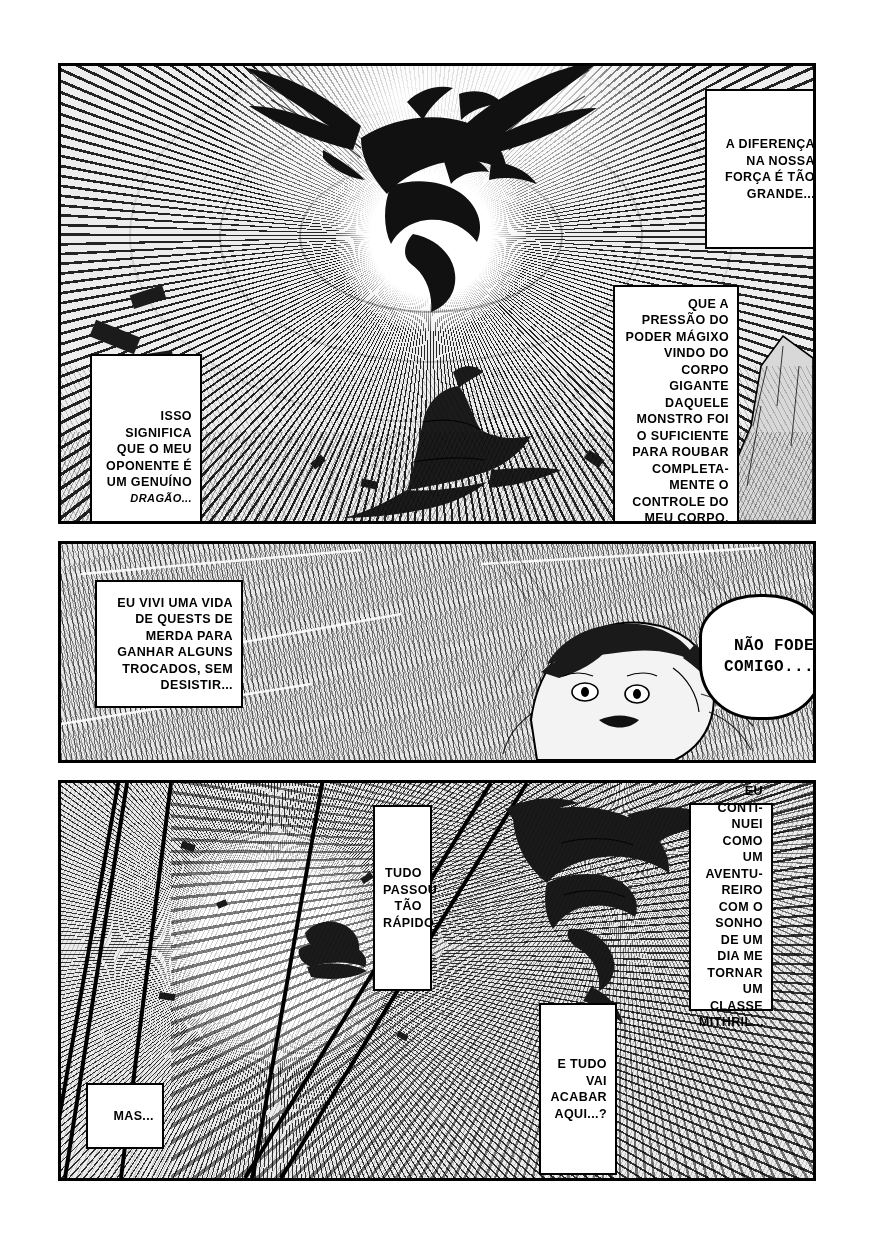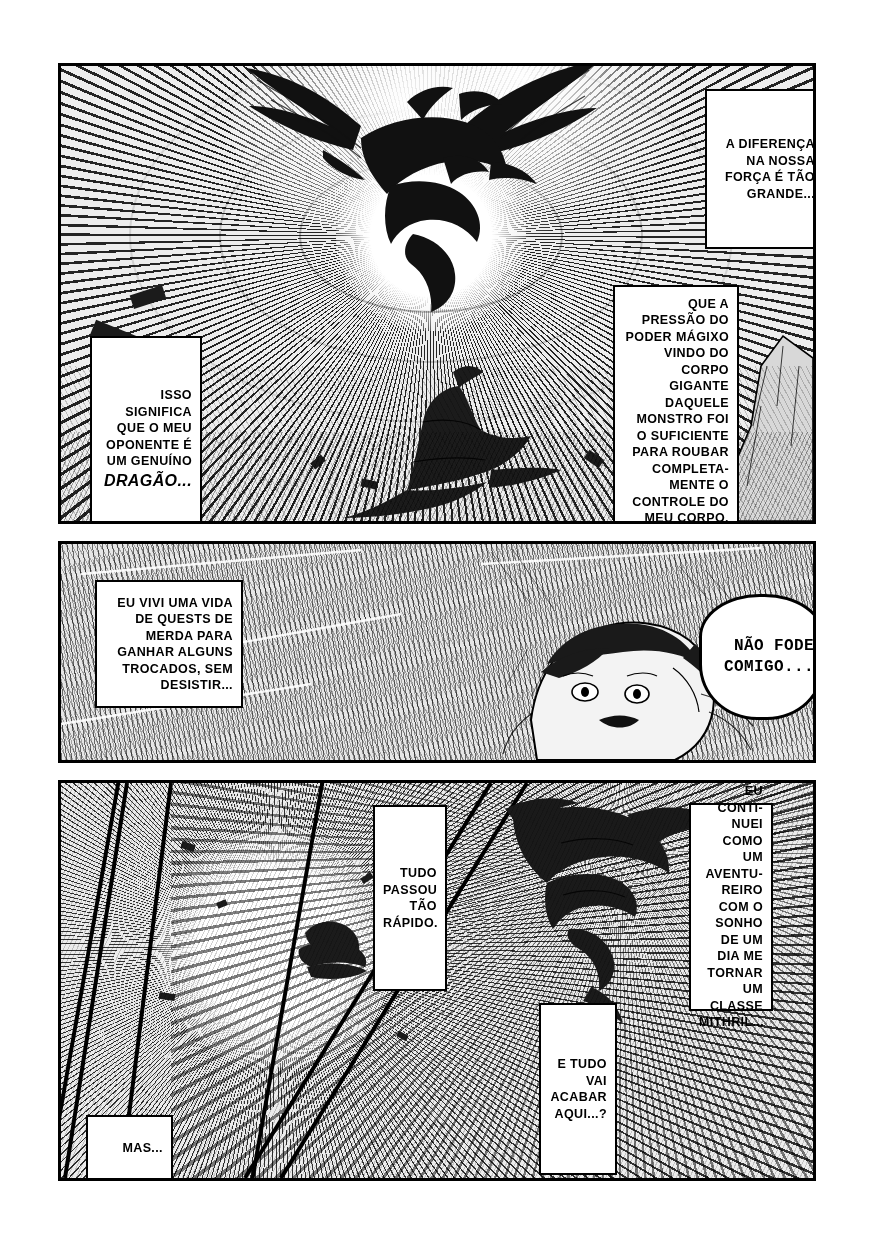--- a/index.html
+++ b/index.html
@@ -207,23 +207,23 @@
 
     <div class="balloon s12" id="p1-b1" style="left:644px; top:23px; width:120px; height:160px;">
       <span class="txt">A DIFERENÇA NA NOSSA FORÇA É TÃO GRANDE...</span>
     </div>
 
     <div class="balloon s12" id="p1-b2" style="left:552px; top:203px; width:126px; height:252px;margin-top:16px;">
       <span class="txt">QUE A PRESSÃO DO PODER MÁGIXO VINDO DO CORPO GIGANTE DAQUELE MONSTRO FOI O SUFICIENTE PARA ROUBAR COMPLETA-MENTE O CONTROLE DO MEU CORPO.</span>
     </div>
 
 
-    <div class="balloon s12" id="p1-b4" style="left:29px; top:270px; width:112px; height:206px; flex-direction:column;">
+    <div class="balloon s12" id="p1-b4" style="left:29px; top:288px; width:112px; height:206px; flex-direction:column;">
       <span class="txt">ISSO SIGNIFICA QUE O MEU OPONENTE É UM GENUÍNO</span>
-      <span class="txt em" style="font-size:16px; ">DRAGÃO...</span>
+      <span class="txt em" style="font-size:11px; ">DRAGÃO...</span>
     </div>
   </div>
 
   <div class="panel" id="panel-2">
     <div class="art" style="background:#e6e6e6;">
 
       <div style="position:absolute; inset:0; overflow:hidden;">
         <div class="speed" style="transform:rotate(-8deg); opacity:.55;"></div>
         <div class="speed" style="transform:rotate(-14deg); opacity:.3;"></div>
       </div>
@@ -327,30 +327,30 @@
 
       <div class="rubble" style="left:120px; top:60px; width:14px; height:7px; transform:rotate(18deg);"></div>
       <div class="rubble" style="left:156px; top:118px; width:10px; height:6px; transform:rotate(-22deg);"></div>
       <div class="rubble" style="left:98px; top:210px; width:16px; height:7px; transform:rotate(8deg);"></div>
       <div class="rubble" style="left:300px; top:92px; width:12px; height:6px; transform:rotate(-35deg);"></div>
       <div class="rubble" style="left:336px; top:250px; width:11px; height:6px; transform:rotate(28deg);"></div>
 
       <div class="hatch" style="opacity:.18;"></div>
     </div>
 
-    <div class="balloon s12" id="p3-b1" style="left:312px; top:22px; width:74px; height:186px;">
+    <div class="balloon s12" id="p3-b1" style="left:312px; top:22px; width:59px; height:186px;">
       <span class="txt">TUDO PASSOU TÃO RÁPIDO.</span>
     </div>
 
     <div class="balloon s12" id="p3-b2" style="left:628px; top:20px; width:84px; height:208px;">
       <span class="txt">EU CONTI-NUEI COMO UM AVENTU-REIRO COM O SONHO DE UM DIA ME TORNAR UM CLASSE MITHRIL...</span>
     </div>
 
     <div class="balloon s12" id="p3-b3" style="left:478px; top:220px; width:78px; height:172px;">
       <span class="txt">E TUDO VAI ACABAR AQUI...?</span>
     </div>
 
-    <div class="balloon s12" id="p3-b4" style="left:25px; top:300px; width:87px; height:66px;margin-top:32px;">
+    <div class="balloon s12" id="p3-b4" style="left:25px; top:300px; width:78px; height:66px;">
       <span class="txt">MAS...</span>
     </div>
   </div>
 
 </div>
 
 </body></html>

